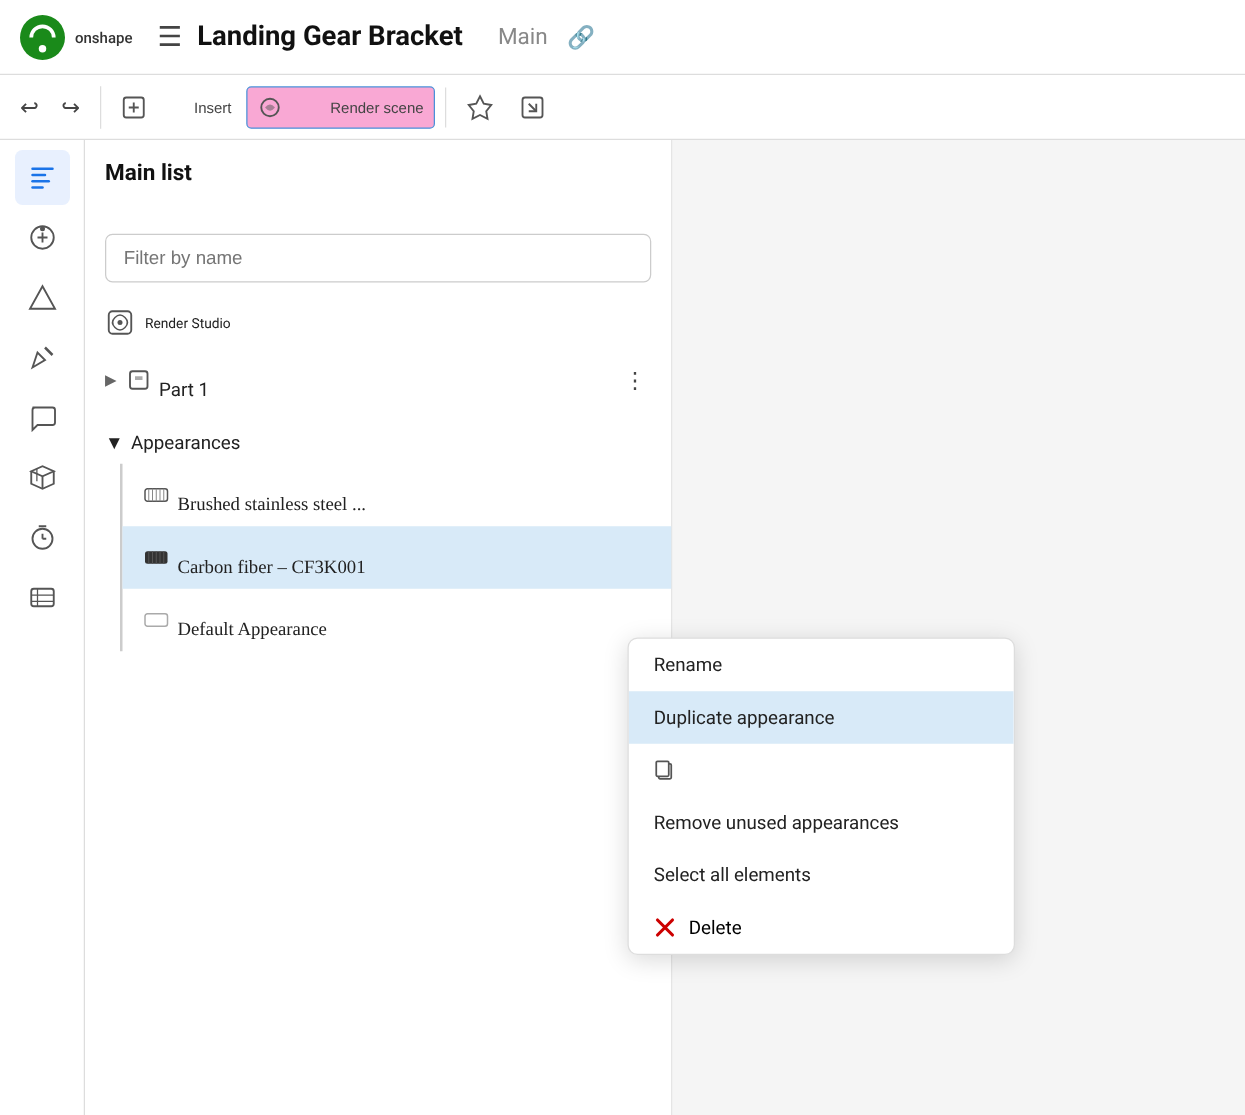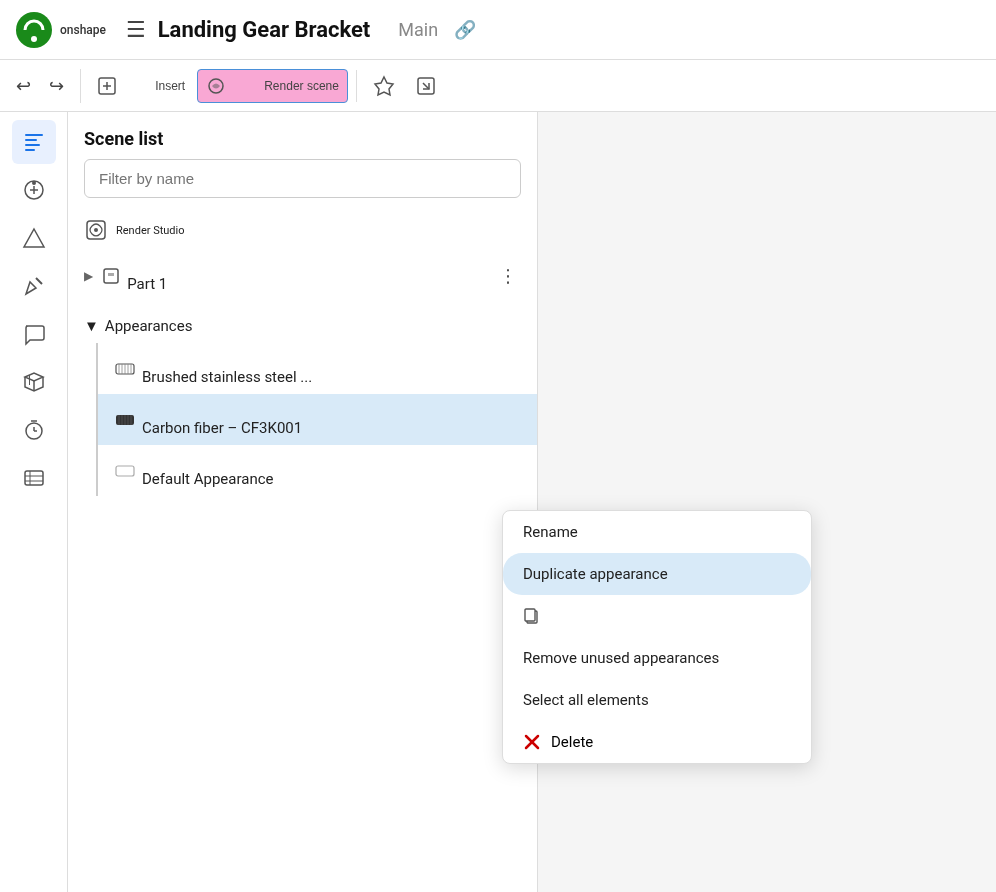--- a/index.html
+++ b/index.html
@@ -137,20 +137,21 @@
       flex-direction: column;
     }
     .panel-title {
       font-size: 18px;
       font-weight: 700;
       padding: 16px 16px 10px 16px;
       color: #111;
     }
     .filter-input-wrap {
       padding: 0 16px 12px 16px;
+      margin-top: 28px;
     }
     .filter-input {
       width: 100%;
       padding: 10px 14px;
       border: 1px solid #ccc;
       border-radius: 6px;
       font-size: 15px;
       color: #aaa;
       outline: none;
       background: #fff;
@@ -200,21 +201,20 @@
       overflow: hidden;
     }
     .ctx-item {
       display: flex;
       align-items: center;
       padding: 12px 20px;
       font-size: 15px;
       color: #222;
       cursor: pointer;
       gap: 10px;
-      border-radius: 19px;
     }
     .ctx-item.highlighted { background: #d8eaf8; }
     .ctx-item.danger { color: #000000; }
     .ctx-icon { font-size: 16px; }
 
     
     .main-area {
       position: absolute;
       left: 538px;
       top: 112px;
@@ -353,21 +353,21 @@
     <svg width="24" height="24" viewBox="0 0 24 24">
         <rect x="3" y="5" width="18" height="14" rx="2" fill="none" stroke="#555" stroke-width="1.5"></rect>
         <line x1="3" y1="10" x2="21" y2="10" stroke="#555" stroke-width="1"></line>
         <line x1="3" y1="15" x2="21" y2="15" stroke="#555" stroke-width="1"></line>
         <line x1="8" y1="5" x2="8" y2="19" stroke="#555" stroke-width="1"></line>
       </svg>
   </div>
 </div>
 
 <div class="scene-panel">
-  <div class="panel-title">Scene list</div>
+  <div class="panel-title">Main list</div>
   <div class="filter-input-wrap">
     <input class="filter-input" type="text" placeholder="Filter by name" style="">
   </div>
 
   <div class="render-studio-row">
     <span>
       <svg width="24" height="24" viewBox="0 0 24 24">
           <rect x="3" y="3" width="18" height="18" rx="3" fill="none" stroke="#555" stroke-width="1.5"></rect>
           <path d="M8 8 Q12 4 16 8 Q20 12 16 16 Q12 20 8 16 Q4 12 8 8Z" fill="none" stroke="#555" stroke-width="1.2"></path>
           <circle cx="12" cy="12" r="2" fill="#555"></circle>
@@ -388,21 +388,21 @@
     <span class="more-icon">⋮</span>
   </div>
 
   <div style="height:8px;"></div>
 
   <div class="appearances-header">
     <span class="expand-icon">▼</span>
     <span>Appearances</span>
   </div>
 
-  <div style="display:flex;">
+  <div style="display:flex;font-family:Liberation Serif, serif;">
     <div style="width:2px;background:#ccc;margin-left:28px;"></div>
     <div style="flex:1;">
 
       <div class="tree-item">
         <span class="item-icon">
           <svg width="22" height="22" viewBox="0 0 22 22">
               <rect x="2" y="6" width="18" height="10" rx="2" fill="none" stroke="#555" stroke-width="1.2"></rect>
               <line x1="5" y1="6" x2="5" y2="16" stroke="#888" stroke-width="0.8"></line>
               <line x1="8" y1="6" x2="8" y2="16" stroke="#888" stroke-width="0.8"></line>
               <line x1="11" y1="6" x2="11" y2="16" stroke="#888" stroke-width="0.8"></line>

